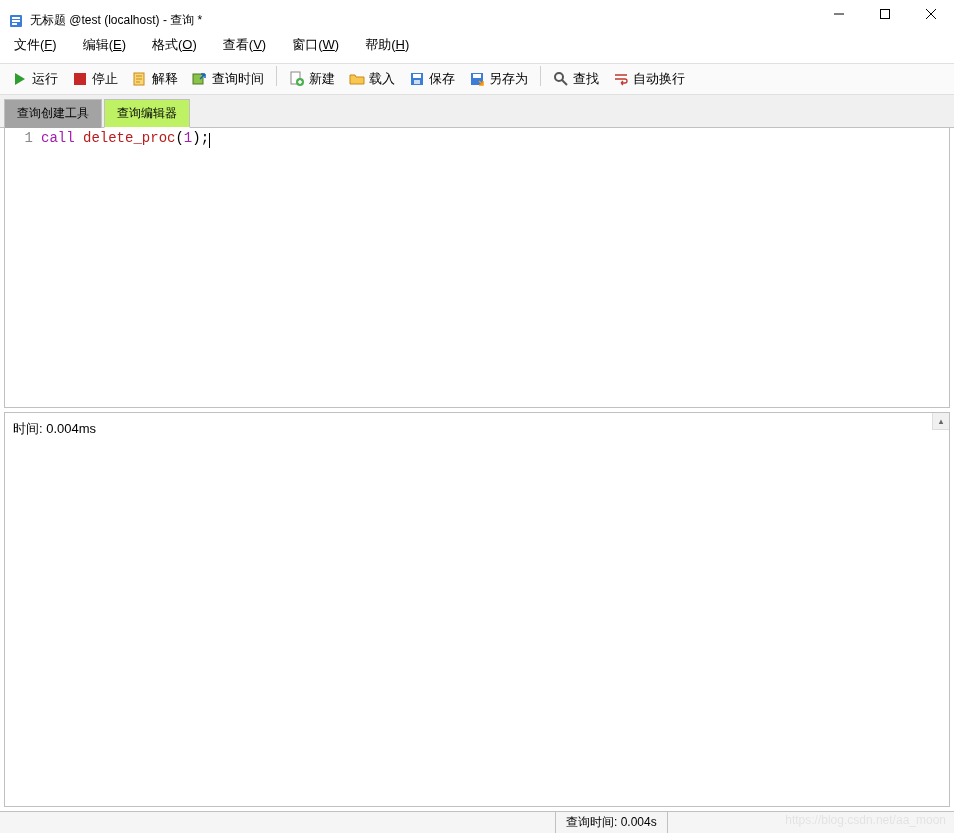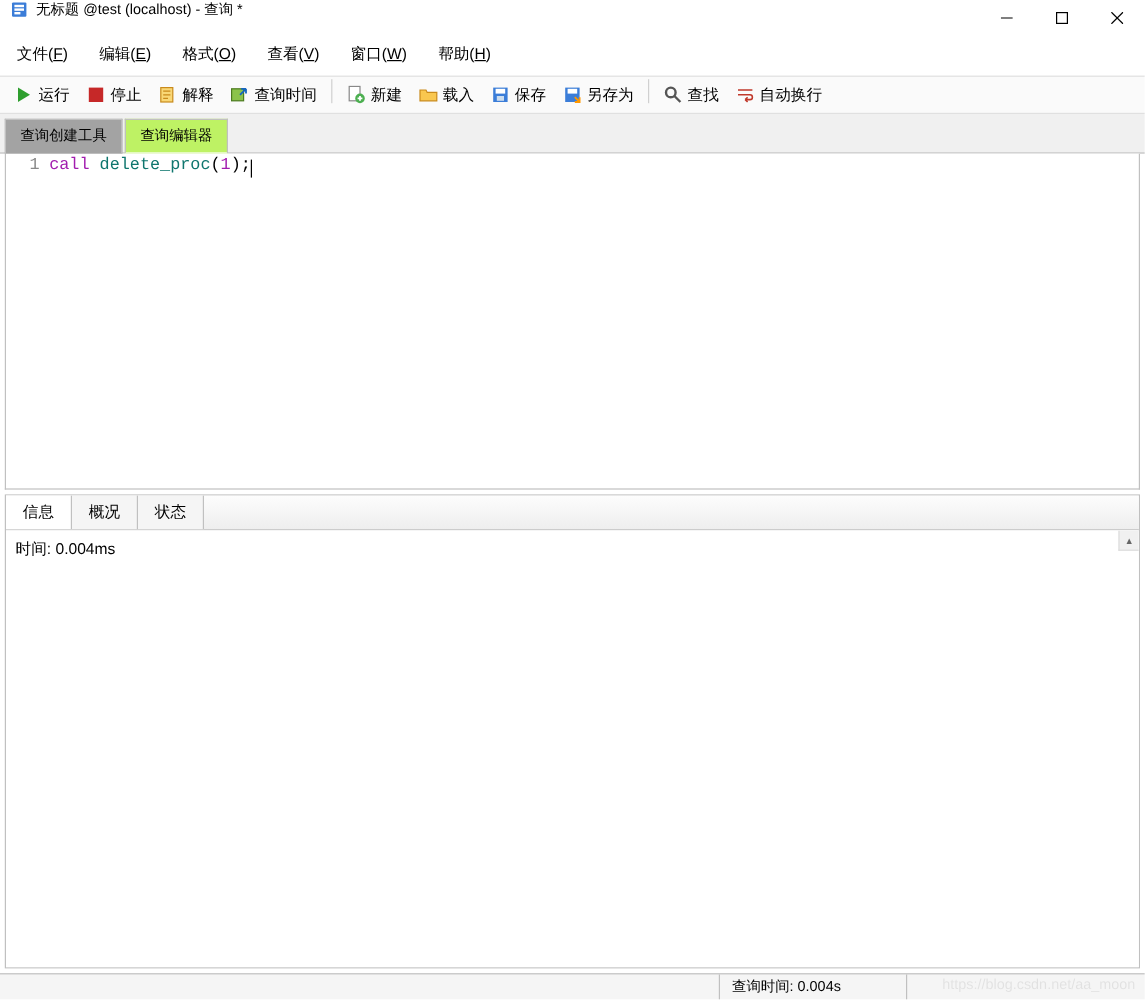--- a/index.html
+++ b/index.html
@@ -12,21 +12,21 @@
     height: 833px;
     overflow: hidden;
     display: flex;
     flex-direction: column;
   }
 
   
   .titlebar {
     height: 30px;
     display: flex;
-    align-items: flex-start;
+    align-items: flex-end;
     padding-left: 8px;
     background: #fff;
     border-bottom: 1px solid transparent;
   }
   .titlebar .icon {
     width: 16px; height: 16px;
     margin-right: 6px;
     display:flex; align-items:center; justify-content:center;
   }
   .titlebar .title { font-size: 12px; }
@@ -119,21 +119,21 @@
     text-align: right;
     padding-right: 8px;
     color: #888;
     user-select:none;
   }
   .code {
     flex:1;
     white-space: pre;
   }
   .kw { color: #a21caf; }
-  .id { color: #0f766e; }
+  .id { color: #b91c1c; }
   .cursor {
     display:inline-block;
     width:1px; height:15px;
     background:#000;
     vertical-align: text-bottom;
     position:relative;
     top:2px;
   }
 
   
@@ -182,21 +182,20 @@
   }
 
   
   .statusbar {
     height: 22px;
     border-top:1px solid #c0c0c0;
     display:flex;
     align-items:center;
     font-size:12px;
     background:#f5f5f5;
-    gap:44px;
   }
   .status-cell {
     border-left:1px solid #c0c0c0;
     padding: 0 10px;
     height:100%;
     display:flex;
     align-items:center;
   }
   .status-cell.first { border-left:none; flex:0 0 555px; }
 
@@ -352,25 +351,20 @@
 <div class="editor-wrap">
   <div class="code-area">
     <div class="gutter">
       <div>1</div>
     </div>
     <div class="code"><span class="kw">call</span><span> </span><span class="id">delete_proc</span><span>(</span><span class="kw">1</span><span>);</span><span class="cursor"></span></div>
   </div>
 </div>
 
 <div class="result-panel">
-  <div class="result-tabs">
-    <div class="rtab active">信息</div>
-    <div class="rtab">概况</div>
-    <div class="rtab">状态</div>
-  </div>
   <div class="result-body">
     <div class="scroll-up">▴</div>
     <div class="line">时间: 0.004ms</div>
   </div>
 </div>
 
 <div class="statusbar">
   <div class="status-cell first"></div>
   <div class="status-cell">查询时间: 0.004s</div>
   <div class="status-cell" style="flex:1"></div>

